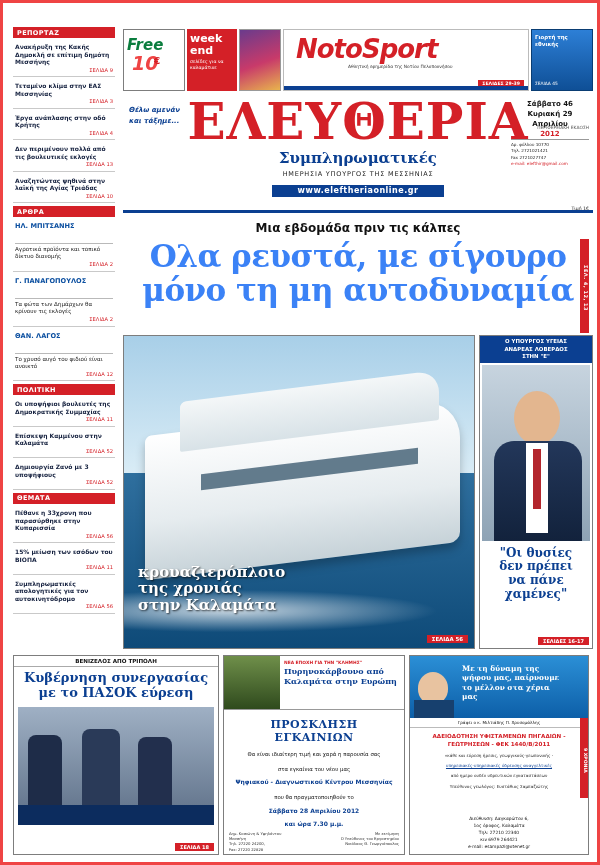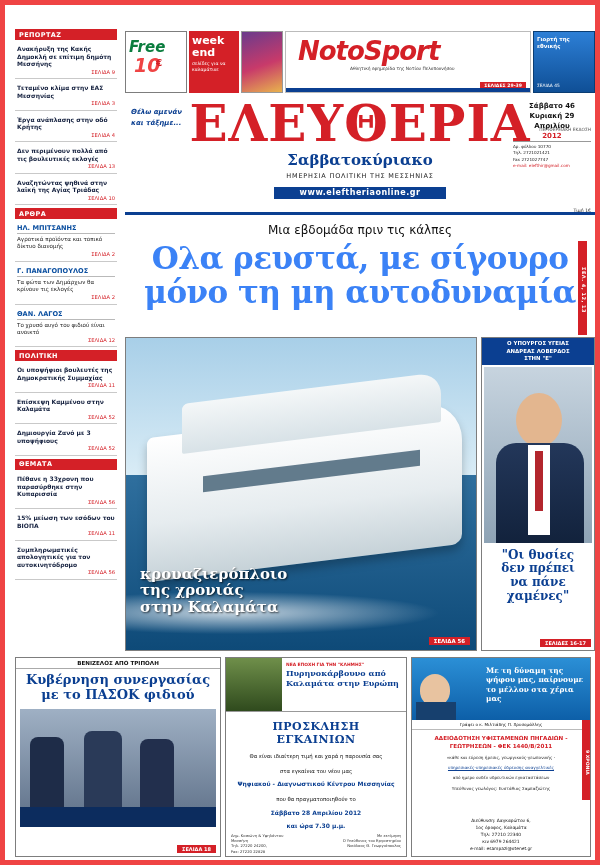--- a/index.html
+++ b/index.html
@@ -8,21 +8,21 @@
     width: 600px; height: 865px;
     background: #ffffff;
     font-family: "DejaVu Sans", "Liberation Sans", sans-serif;
     overflow: hidden;
     position: relative;
   }
   .page {
     width: 600px; height: 865px;
     position: relative;
     background: #fff;
-    border: 5px solid #ef4444;
+    border: 3px solid #ef4444;
     padding: 6px 8px 6px 8px;
   }
 
   
   .sidebar {
     position: absolute;
     left: 10px; top: 24px;
     width: 102px;
     font-size: 6px;
     line-height: 1.25;
@@ -39,21 +39,21 @@
   }
   .side-item {
     border-bottom: 1px solid #c9c9c9;
     padding: 2px 2px 3px 2px;
     margin-bottom: 3px;
   }
   .side-item .txt { font-weight: bold; font-size: 6px; color: #15213f; display:block; }
   .side-item .pg { color: #d42027; font-size: 5.2px; text-align: right; display: block; margin-top: 1px;}
   .side-name {
     color: #0b4fa0; font-weight: bold; font-size: 6.6px; display: block;
-    border-bottom: 1px solid #b9b9b9; padding-bottom: 1px; margin-bottom: 2px;
+    border-bottom: 1px solid #b9b9b9; padding-bottom: 13px; margin-bottom: 2px;
   }
   .side-sub { font-size: 5.6px; color: #222; display: block; }
 
   
   .topstrip {
     position: absolute;
     left: 120px; top: 26px;
     width: 470px; height: 62px;
     display: flex;
     gap: 2px;
@@ -147,21 +147,21 @@
   .mh-editions {
     position:absolute; right:4px; top:30px; width:78px; text-align:right;
     font-size:4.4px; color:#555;
   }
   .mh-price { position:absolute; right:4px; bottom:2px; font-size:4.6px; color:#222;}
   .mh-rule { position:absolute; left:0; bottom:0; width:100%; height:3px; background:#0b3f91; }
 
   
   .kicker {
     position: absolute; left: 120px; top: 218px; width: 470px;
-    text-align: center; color: #111; font-weight: normal; font-size: 12px;
+    text-align: center; color: #111; font-weight: bold; font-size: 12px;
   }
   .headline {
     position: absolute; left: 118px; top: 236px; width: 474px;
     text-align: center;
     color: #3b82f6;
     font-family: "DejaVu Serif","Liberation Serif",serif;
     font-weight: bold;
     font-size: 31px;
     line-height: 1.1;
     letter-spacing: -0.5px;
@@ -298,21 +298,21 @@
   }
   .b2 .invite .l { font-size: 5.4px; color: #111; line-height: 1.6; margin-top: 6px; }
   .b2 .invite .b { font-size: 6px; color: #0b3f91; font-weight: bold; line-height: 1.6; margin-top: 4px; }
   .b2 .foot { position:absolute; left:0; bottom:2px; width:100%; display:flex; font-size:3.8px; color:#333; padding:0 5px; }
   .b2 .foot div { flex:1; line-height:1.4; }
 
   .b3 { width: 180px; }
   .b3 .banner {
     height: 62px; background: linear-gradient(#2b8fd6,#0d5fa8); position: relative; color:#fff;
   }
-  .b3 .banner .bt { position:absolute; right:0; top:8px; width:104px; font-size:7.4px; font-weight:bold; line-height:1.25; text-align:left;
+  .b3 .banner .bt { position:absolute; right:22px; top:8px; width:104px; font-size:7.4px; font-weight:bold; line-height:1.25; text-align:left;
     font-family:"DejaVu Serif","Liberation Serif",serif;}
   .b3 .banner .head { position:absolute; left:8px; top:16px; width:30px; height:32px; background:#e8c3a0; border-radius:50% 50% 45% 45%;}
   .b3 .person { position:absolute; left:4px; top:44px; width:40px; height:18px; background:#17406e;}
   .b3 .byline { font-size:4.2px; text-align:center; color:#111; padding:2px 0; border-bottom:1px solid #bbb;}
   .b3 .adbody { padding: 4px 5px; }
   .b3 .adbody .h {
     color: #0b3f91; font-size: 5.6px; font-weight: bold; text-align:center; line-height:1.5;
   }
   .b3 .adbody .red { color:#d42027; }
   .b3 .adbody .p { font-size: 4.2px; color: #222; line-height: 1.5; margin-top: 4px; text-align:center;}
@@ -419,22 +419,22 @@
     <div class="ad-right">
       <span class="r1">Γιορτή της
 εθνικής</span>
       <span class="r2">ΣΕΛΙΔΑ 45</span>
     </div>
   </div>
 
   <div class="masthead">
     <div class="mh-left-note">Θέλω αμενάν και τάξημε...</div>
     <div class="mh-title">ΕΛΕΥΘΕΡΙΑ</div>
-    <div class="mh-sub">Σαββατοκύριακο</div>
-    <div class="mh-sub2">ΗΜΕΡΗΣΙΑ ΠΟΛΙΤΙΚΗ ΤΗΣ ΜΕΣΣΗΝΙΑΣ</div>
+    <div class="mh-sub">Συμπληρωματικές</div>
+    <div class="mh-sub2">ΗΜΕΡΗΣΙΑ ΥΠΟΥΡΓΟΣ ΤΗΣ ΜΕΣΣΗΝΙΑΣ</div>
     <div class="mh-url">www.eleftheriaonline.gr</div>
     <div class="mh-date">
       <div>Σάββατο 46</div>
       <div>Κυριακή 29</div>
       <div>Απριλίου</div>
       <div class="yr">2012</div>
     </div>
     <div class="mh-editions">ΠΕΡΙΦΕΡΕΙΑΚΗ ΕΚΔΟΣΗ</div>
     <div class="mh-meta">
       <div>Αρ. φύλλου 10770</div>
@@ -488,21 +488,21 @@
     </div>
     <div class="rc-pages">ΣΕΛΙΔΕΣ 16-17</div>
   </div>
 
   <div class="bottomrow">
 
     <div class="b-box b1">
       <div class="b1head">ΒΕΝΙΖΕΛΟΣ ΑΠΟ ΤΡΙΠΟΛΗ</div>
       <div class="b1title">
         <div>Κυβέρνηση συνεργασίας</div>
-        <div>με το ΠΑΣΟΚ φιδιού</div>
+        <div>με το ΠΑΣΟΚ εύρεση</div>
       </div>
       <div class="b1photo">
         <div class="p1"></div>
         <div class="p2"></div>
         <div class="p3"></div>
         <div class="podium"></div>
       </div>
       <div class="pg">ΣΕΛΙΔΑ 18</div>
     </div>
 

